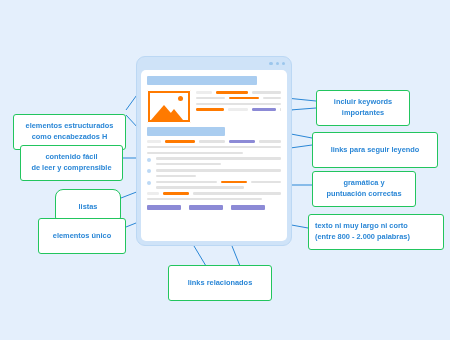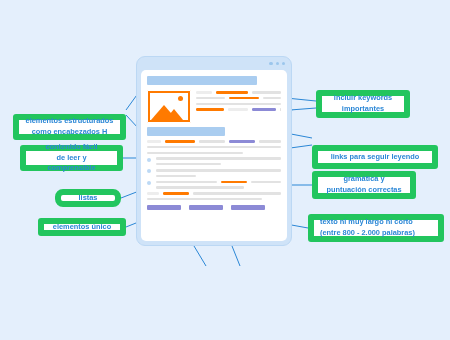--- a/index.html
+++ b/index.html
@@ -66,25 +66,25 @@
   .bullets{display:flex;flex-direction:column;gap:3.6px;margin:3px 0;}
   .bi{display:flex;gap:5px;align-items:flex-start;}
   .bdot{width:4px;height:4px;border-radius:50%;background:#bcd9f5;flex:0 0 4px;margin-top:.5px;}
   .bi-lines{flex:1;display:flex;flex-direction:column;gap:3px;}
 
   .btns{display:flex;gap:8px;margin-top:5px;}
   .btn{height:5px;width:34px;border-radius:1px;background:#8c8ad6;}
 
   
   .cbox{
-    position:absolute;background:#ffffff;border:6px solid #22c55e;
+    position:absolute;background:#ffffff;border:1px solid #22c55e;
     border-radius:3px;color:#2b87d6;font-weight:bold;
     font-size:7.4px;line-height:1.45;text-align:center;
     display:flex;align-items:center;justify-content:center;
-    padding:3px 6px;box-sizing:border-box;white-space:pre-line;
+    padding:17px 6px;box-sizing:border-box;white-space:pre-line;
   }
 </style>
 </head>
 <body style="background: rgb(228, 239, 252);">
 
 <div id="stage">
 
   <svg id="wires" viewBox="0 0 450 340" xmlns="http://www.w3.org/2000/svg">
     <g stroke="#2b87d6" stroke-width="1" fill="none">
 
@@ -230,22 +230,23 @@
   <div class="cbox" style="left:20px;top:145px;width:103px;height:26px;">contenido fácil
 de leer y comprensible</div>
 
   <div class="cbox" style="left:55px;top:189px;width:66px;height:18px;border-radius:8px;">listas</div>
 
   <div class="cbox" style="left:38px;top:218px;width:88px;height:18px;">elementos único</div>
 
   <div class="cbox" style="left:316px;top:90px;width:94px;height:28px;">incluir keywords
 importantes</div>
 
-  <div class="cbox" style="left:312px;top:132px;width:126px;height:24px;margin-top:13px;">links para seguir leyendo</div>
+  <div class="cbox" style="left:312px;top:132px;width:126px;height:24px;">links para seguir leyendo</div>
 
   <div class="cbox" style="left:312px;top:171px;width:104px;height:28px;">gramática y
 puntuación correctas</div>
 
   <div class="cbox" style="left:308px;top:214px;width:136px;height:28px;text-align:left;justify-content:flex-start;">texto ni muy largo ni corto
 (entre 800 - 2.000 palabras)</div>
 
+  <div class="cbox" style="left:168px;top:265px;width:104px;height:18px;">links relacionados</div>
 
 </div>
 
 </body></html>

